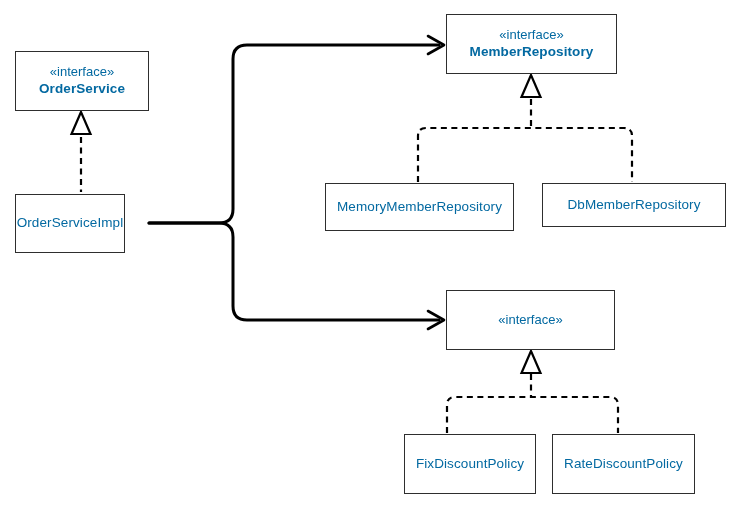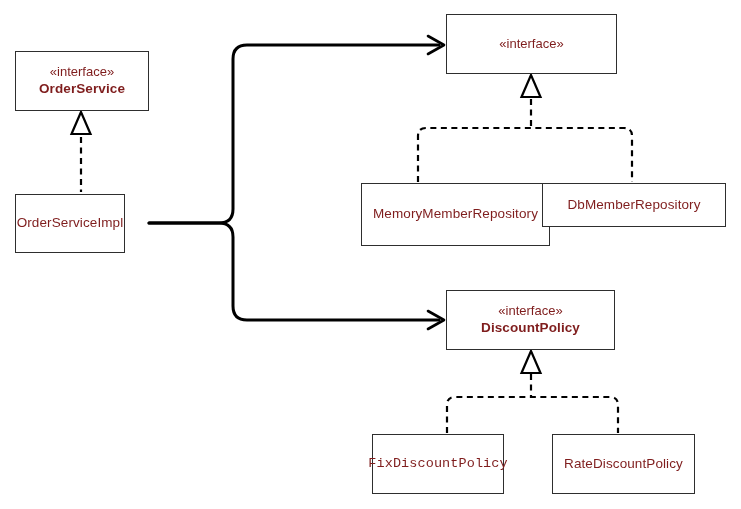--- a/index.html
+++ b/index.html
@@ -25,21 +25,21 @@
     position: absolute;
     z-index: 2;
     background: #ffffff;
     border: 1.6px solid #2e2e2e;
     box-sizing: border-box;
     display: flex;
     flex-direction: column;
     align-items: center;
     justify-content: center;
     text-align: center;
-    color: #7f1d1d;
+    color: #0369a1;
     line-height: 1.25;
   }
   .stereo {
     font-size: 13px;
     font-weight: 400;
   }
   .cname {
     font-size: 13.5px;
     font-weight: 400;
     letter-spacing: 0.1px;
@@ -77,36 +77,36 @@
     <div class="stereo">«interface»</div>
     <div class="cname bold">OrderService</div>
   </div>
 
   <div class="node" style="left:15px; top:194px; width:110px; height:59px;">
     <div class="cname">OrderServiceImpl</div>
   </div>
 
   <div class="node" style="left:446px; top:14px; width:171px; height:60px;">
     <div class="stereo">«interface»</div>
+    <div class="cname bold">MemberRepository</div>
   </div>
 
-  <div class="node" style="left:325px; top:183px; width:189px; height:63px;margin-left:36px;">
+  <div class="node" style="left:325px; top:183px; width:189px; height:48px;">
     <div class="cname">MemoryMemberRepository</div>
   </div>
 
   <div class="node" style="left:542px; top:183px; width:184px; height:44px;">
     <div class="cname">DbMemberRepository</div>
   </div>
 
   <div class="node" style="left:446px; top:290px; width:169px; height:60px;">
     <div class="stereo">«interface»</div>
-    <div class="cname bold">DiscountPolicy</div>
   </div>
 
-  <div class="node" style="left:372px; top:434px; width:132px; height:60px;font-family:Liberation Mono, monospace;">
+  <div class="node" style="left:404px; top:434px; width:132px; height:60px;">
     <div class="cname">FixDiscountPolicy</div>
   </div>
 
   <div class="node" style="left:552px; top:434px; width:143px; height:60px;">
     <div class="cname">RateDiscountPolicy</div>
   </div>
 
 </div>
 
 </body></html>

